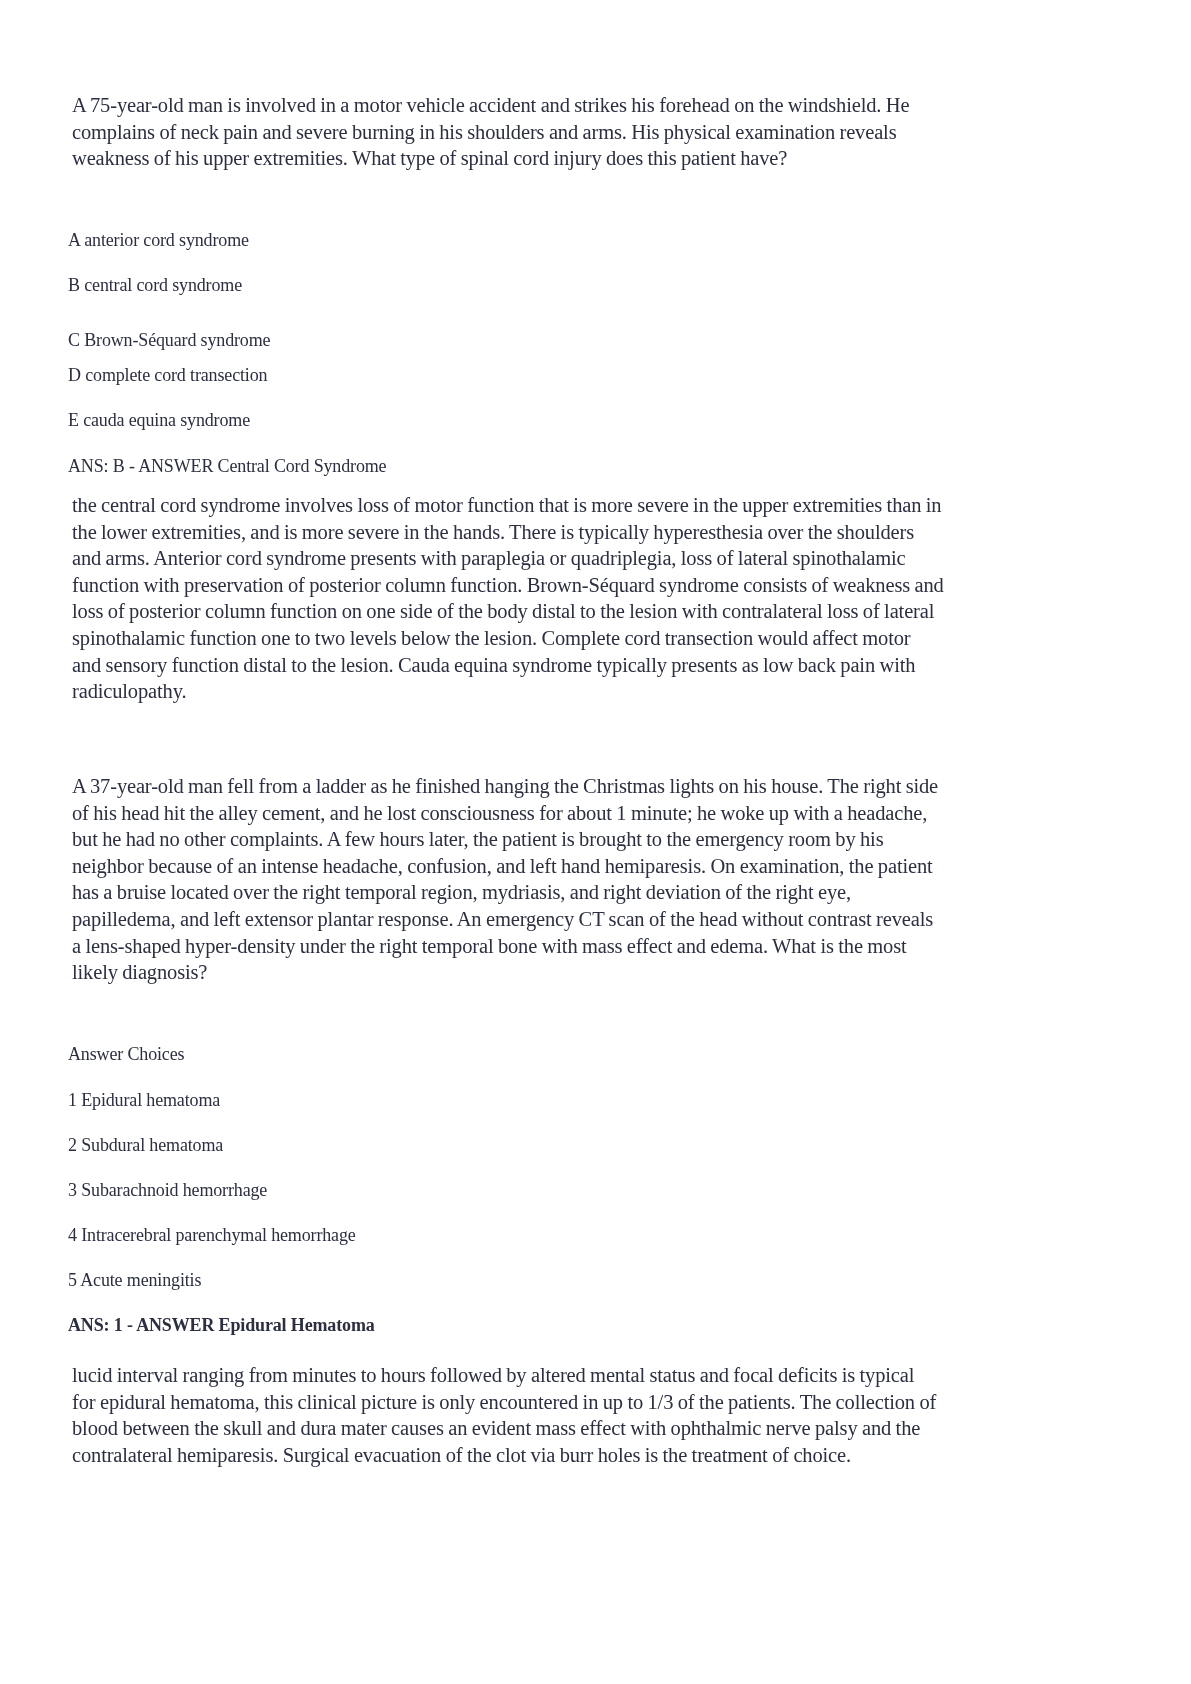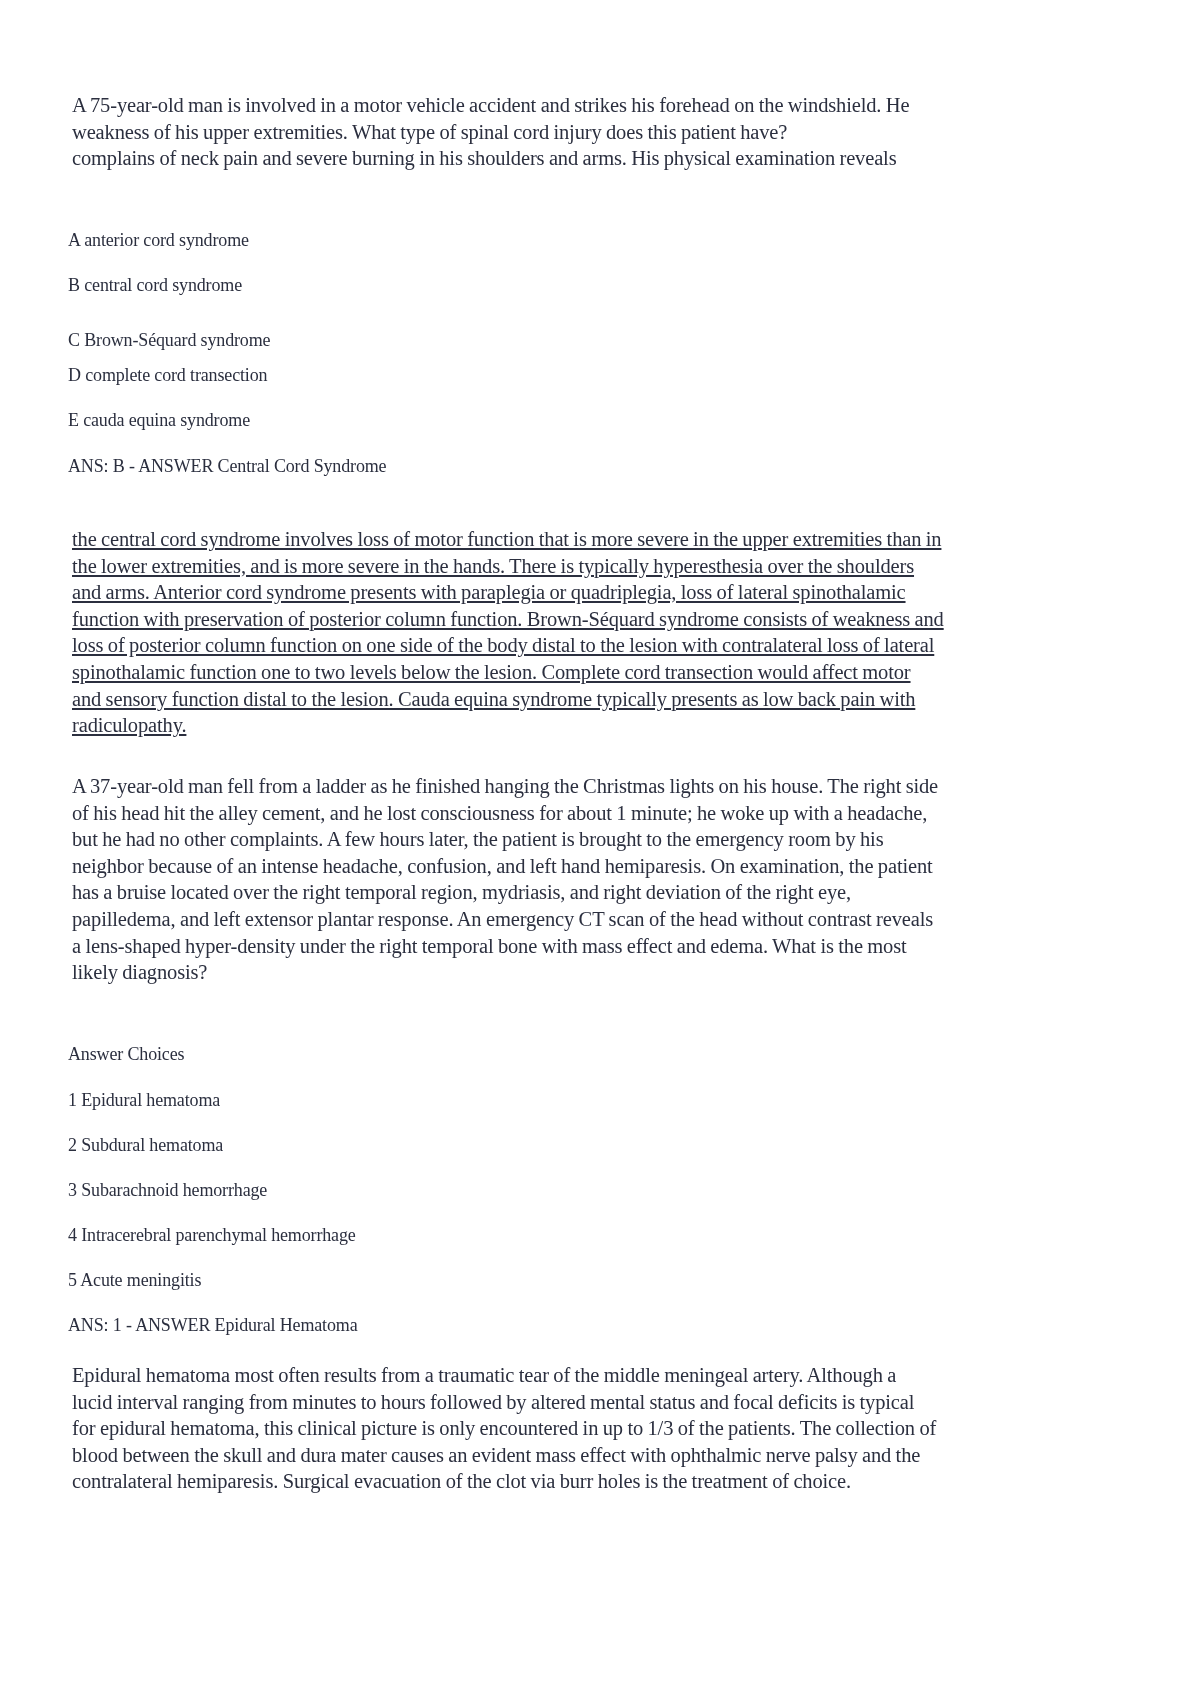--- a/index.html
+++ b/index.html
@@ -45,33 +45,33 @@
     letter-spacing: -0.15px;
   }
 </style>
 </head>
 <body>
 
 <div class="page">
 
   <div class="para" style="top:84px;">
     <span class="line">A 75-year-old man is involved in a motor vehicle accident and strikes his forehead on the windshield. He</span>
+    <span class="line">complains of neck pain and severe burning in his shoulders and arms. His physical examination reveals</span>
     <span class="line">weakness of his upper extremities. What type of spinal cord injury does this patient have?</span>
-    <span class="line">complains of neck pain and severe burning in his shoulders and arms. His physical examination reveals</span>
   </div>
 
   <div class="single" style="top:223px;">A anterior cord syndrome</div>
   <div class="single" style="top:268px;">B central cord syndrome</div>
   <div class="single" style="top:323px;">C Brown-Séquard syndrome</div>
   <div class="single" style="top:358px;font-family:Liberation Serif, serif;">D complete cord transection</div>
   <div class="single" style="top:403px;">E cauda equina syndrome</div>
 
   <div class="single" style="top:449px;">ANS: B - ANSWER Central Cord Syndrome</div>
 
-  <div class="para" style="top:518px;text-decoration:underline;">
+  <div class="para" style="top:484px;">
     <span class="line">the central cord syndrome involves loss of motor function that is more severe in the upper extremities than in</span>
     <span class="line">the lower extremities, and is more severe in the hands. There is typically hyperesthesia over the shoulders</span>
     <span class="line">and arms. Anterior cord syndrome presents with paraplegia or quadriplegia, loss of lateral spinothalamic</span>
     <span class="line">function with preservation of posterior column function. Brown-Séquard syndrome consists of weakness and</span>
     <span class="line">loss of posterior column function on one side of the body distal to the lesion with contralateral loss of lateral</span>
     <span class="line">spinothalamic function one to two levels below the lesion. Complete cord transection would affect motor</span>
     <span class="line">and sensory function distal to the lesion. Cauda equina syndrome typically presents as low back pain with</span>
     <span class="line">radiculopathy.</span>
   </div>
 
@@ -87,23 +87,22 @@
   </div>
 
   <div class="single" style="top:1037px;">Answer Choices</div>
 
   <div class="single" style="top:1083px;">1 Epidural hematoma</div>
   <div class="single" style="top:1128px;">2 Subdural hematoma</div>
   <div class="single" style="top:1173px;">3 Subarachnoid hemorrhage</div>
   <div class="single" style="top:1218px;">4 Intracerebral parenchymal hemorrhage</div>
   <div class="single" style="top:1263px;">5 Acute meningitis</div>
 
-  <div class="single" style="top:1308px;">ANS: 1 - ANSWER Epidural Hematoma</div>
+  <div class="single" style="top:1308px;font-weight:bold;">ANS: 1 - ANSWER Epidural Hematoma</div>
 
   <div class="para" style="top:1354px;">
-    <span class="line">Epidural hematoma most often results from a traumatic tear of the middle meningeal artery. Although a</span>
     <span class="line">lucid interval ranging from minutes to hours followed by altered mental status and focal deficits is typical</span>
     <span class="line">for epidural hematoma, this clinical picture is only encountered in up to 1/3 of the patients. The collection of</span>
     <span class="line">blood between the skull and dura mater causes an evident mass effect with ophthalmic nerve palsy and the</span>
     <span class="line">contralateral hemiparesis. Surgical evacuation of the clot via burr holes is the treatment of choice.</span>
   </div>
 
 </div>
 
 </body></html>

